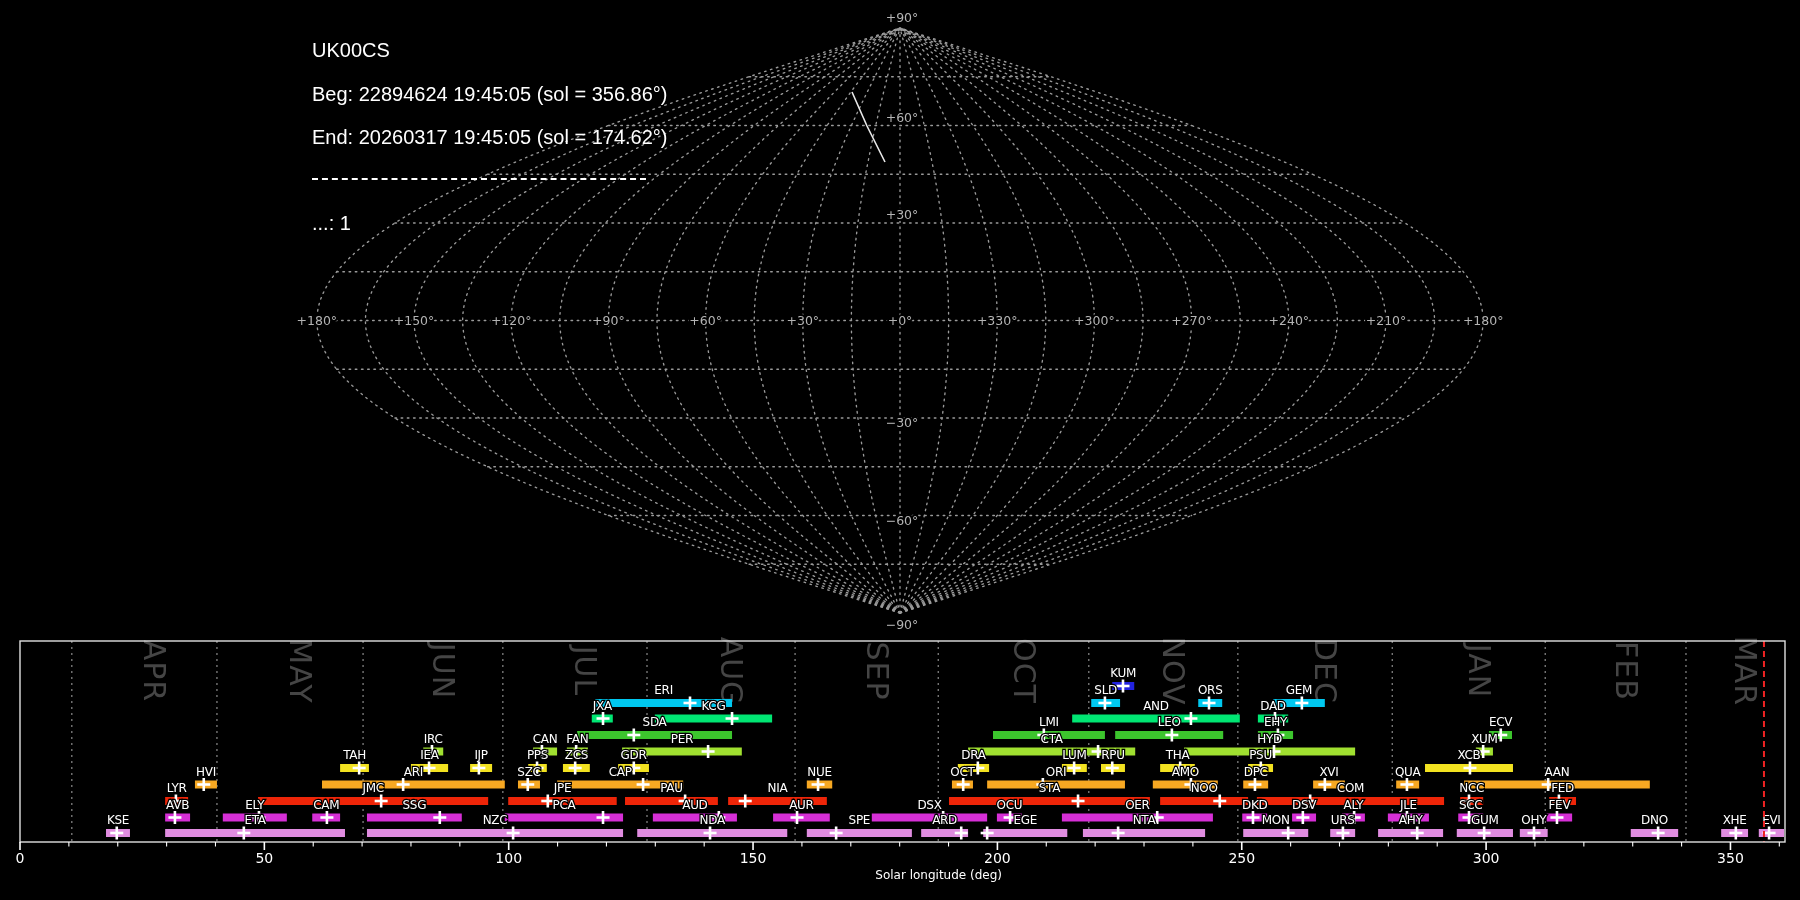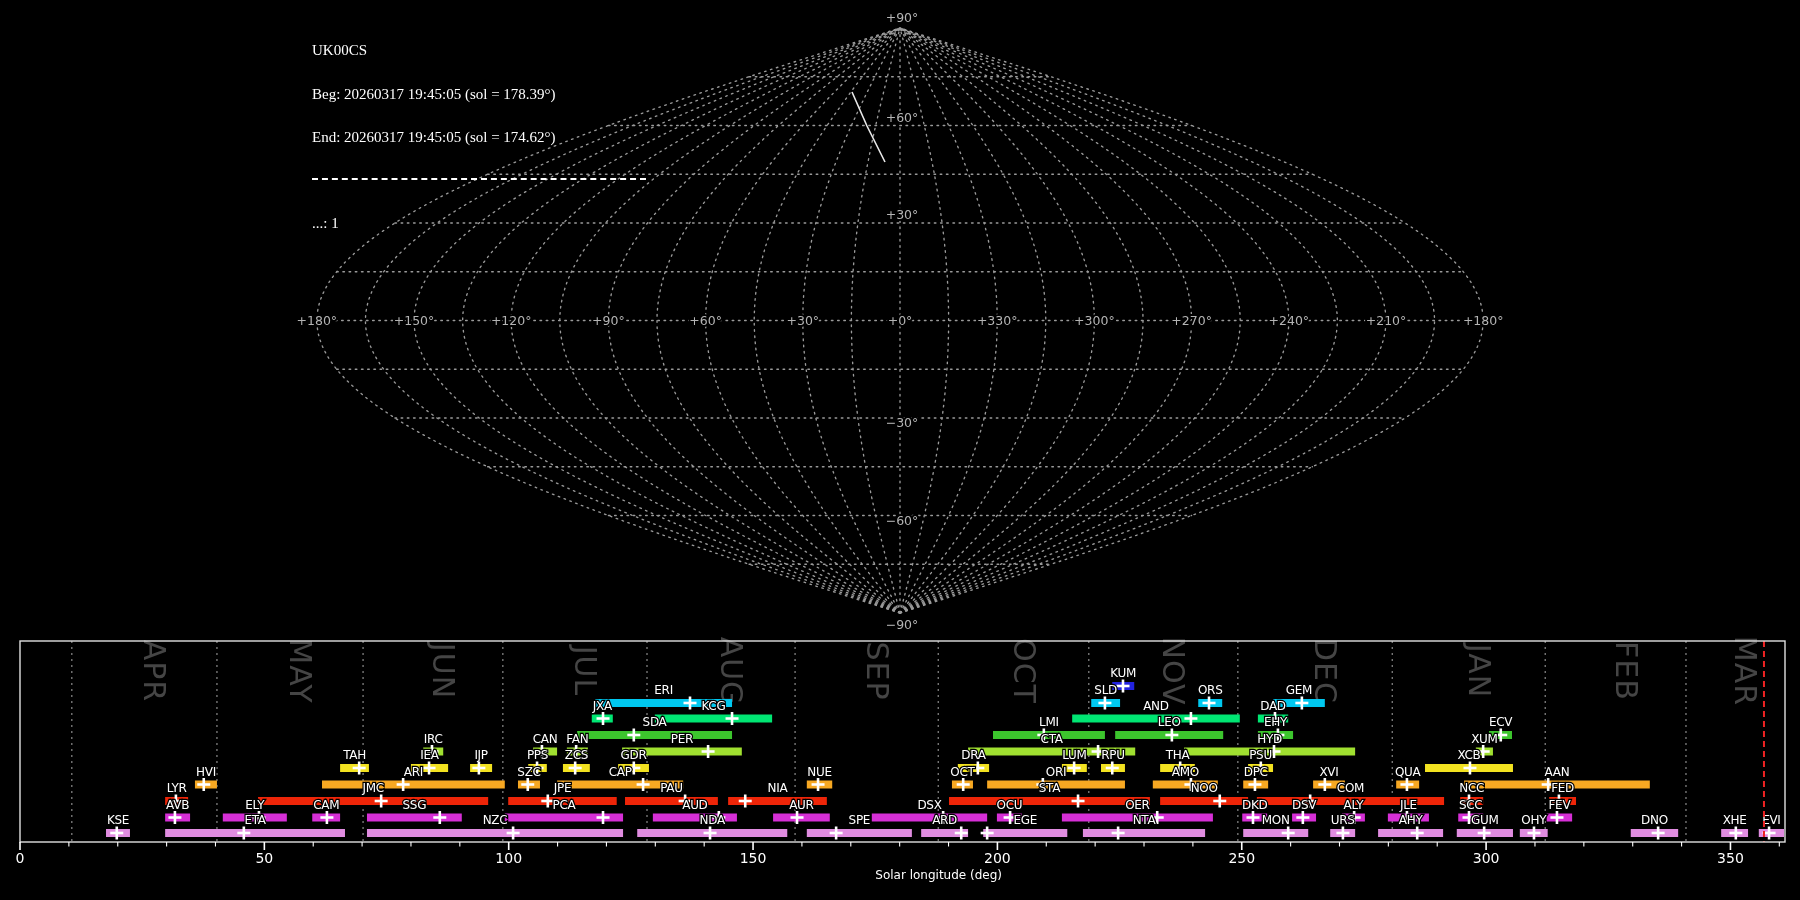--- a/index.html
+++ b/index.html
@@ -1,36 +1,36 @@
 <!DOCTYPE html>
 <html><head>
 <meta charset="utf-8">
 <style>
   html,body{margin:0;padding:0;background:#000;}
   #screen{position:relative;width:1800px;height:900px;background:#000;overflow:hidden;
           font-family:"DejaVu Sans",sans-serif;}
   #hdr{position:absolute;left:312px;top:14px;color:#fff;
-       font-family:Liberation Serif, serif;font-size:15px;line-height:14.5px;white-space:pre;}
+       font-family:Liberation Sans, sans-serif;font-size:20px;line-height:14.5px;white-space:pre;}
   #hdr .sep{height:0;border-top:2px dashed #fff;width:334px;margin:4px 0 5px 0;}
   #hdr .legend{margin-top:2px;}
   #xlabel{position:absolute;left:802px;top:868px;width:200px;text-align:right;
           color:#fff;font-size:12px;}
   svg text{font-family:"DejaVu Sans",sans-serif;}
   .maplab{fill:#b4b4b4;font-size:12.5px;paint-order:stroke;stroke:#000;stroke-width:4px;}
   .monthlab{fill:#454545;font-size:30px;letter-spacing:1px;}
   .ticklab{fill:#fff;font-size:14px;}
   .shlab{fill:#fff;font-size:12px;letter-spacing:-0.3px;paint-order:stroke;stroke:#000;stroke-width:2.5px;}
 </style>
 </head>
 <body>
 
 <div id="screen">
   <div id="hdr">
     <div>UK00CS</div>
-    <div>Beg: 20260317 19:45:05 (sol = 178.39°)</div>
+    <div>Beg: 22894624 19:45:05 (sol = 356.86°)</div>
     <div>End: 20260317 19:45:05 (sol = 174.62°)</div>
     <div class="sep"></div>
     <div class="legend">...: 1</div>
   </div>
 
   <svg id="plot" width="1800" height="900" viewBox="0 0 1800 900">
     <g id="g-map">
         <g stroke="#9a9a9a" stroke-width="1.35" stroke-dasharray="1.6 4.6" stroke-linecap="round" fill="none">
           <line x1="749.05673289621" y1="564.25" x2="1050.94326710379" y2="564.25"></line>
           <line x1="608.3999999999999" y1="515.5" x2="1191.6000000000001" y2="515.5"></line>

